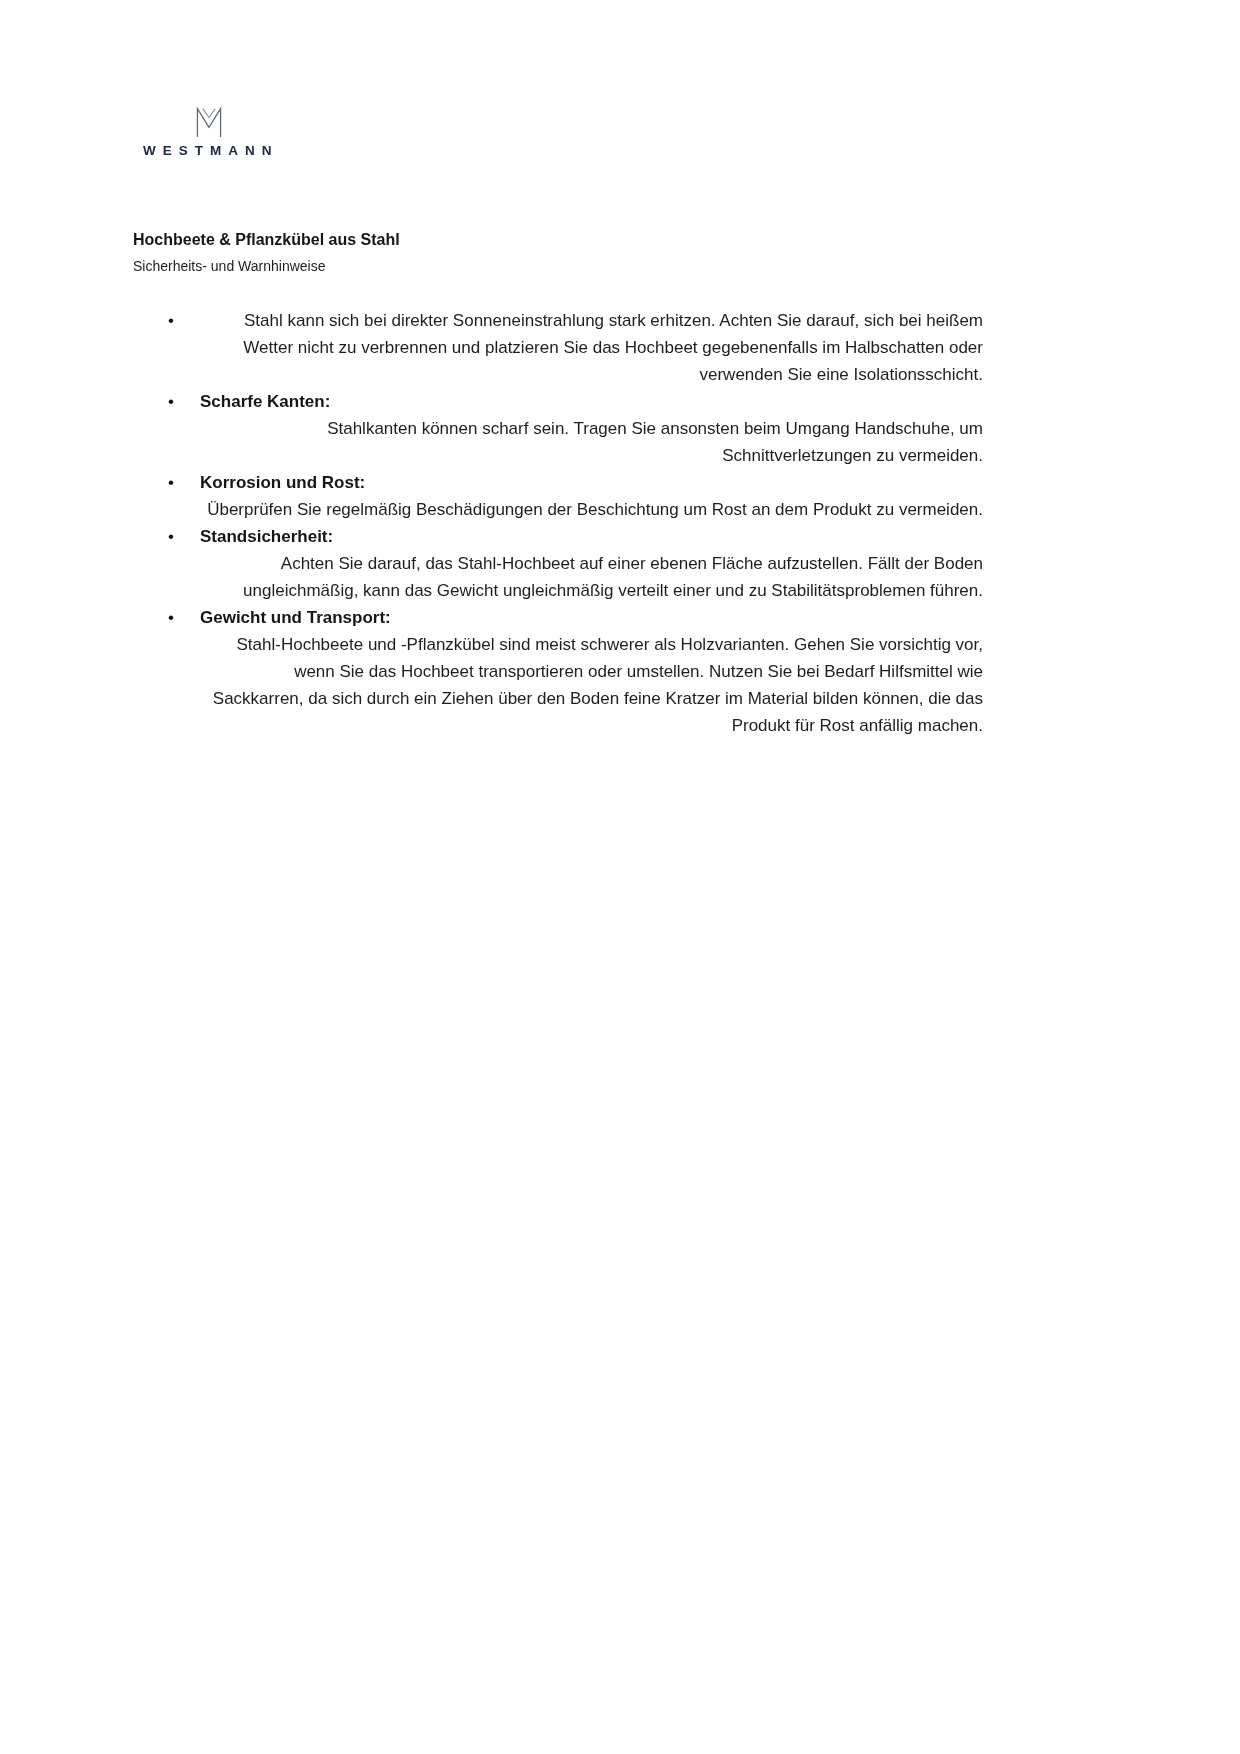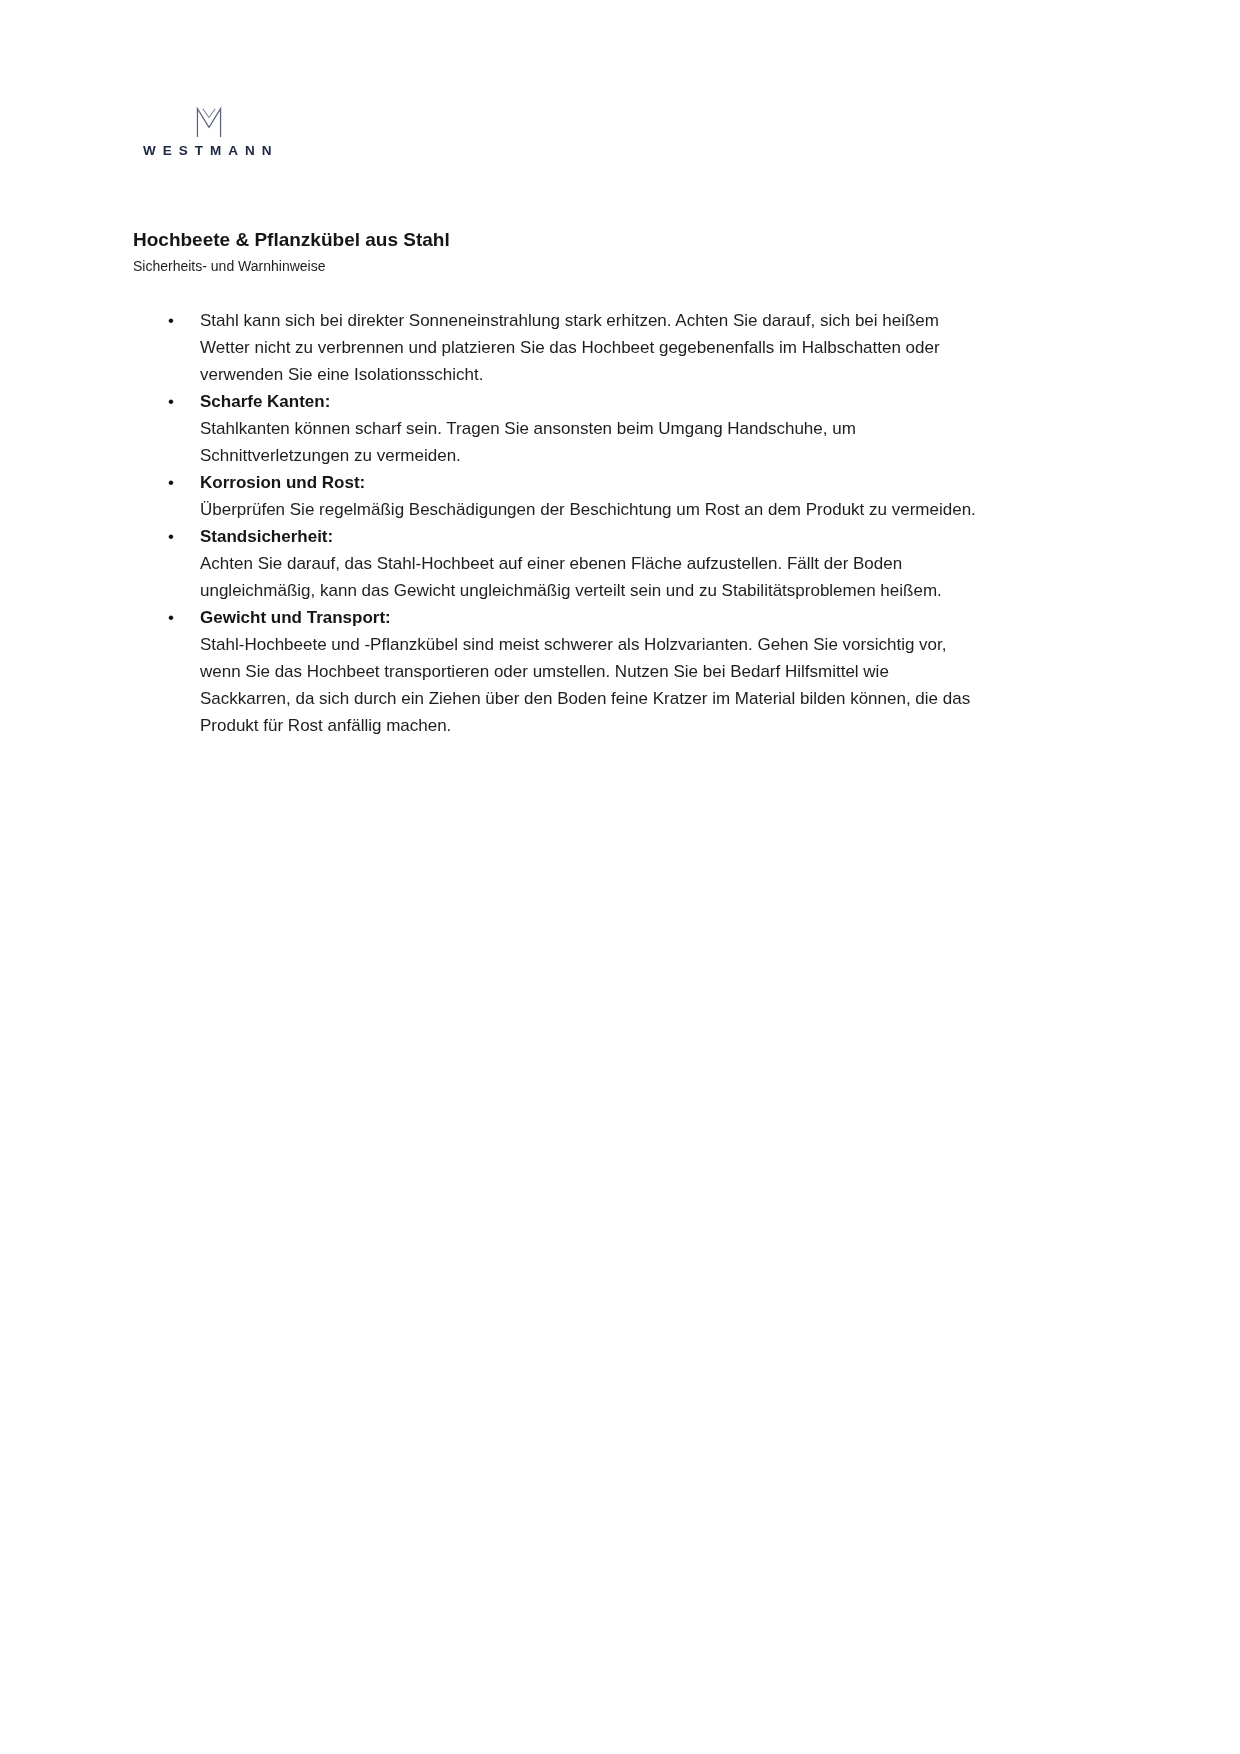--- a/index.html
+++ b/index.html
@@ -37,21 +37,21 @@
   }
 
   
   .doc {
     position: absolute;
     left: 133px;
     top: 226px;
     width: 850px;
   }
   .doc-title {
-    font-size: 19px;
+    font-size: 16px;
     font-weight: 700;
     line-height: 27px;
     color: #161616;
   }
   .doc-subtitle {
     font-size: 14px;
     font-weight: 400;
     line-height: 27px;
     color: #1e1e1e;
   }
@@ -77,20 +77,21 @@
     color: #111111;
   }
   .warn-item-heading {
     font-weight: 700;
     color: #161616;
   }
   .warn-item-body {
     font-weight: 400;
     color: #1e1e1e;
     max-width: 790px;
+    text-align: right;
   }
 </style>
 </head>
 <body>
 
 <div class="page">
 
   <div class="logo-block">
     <svg class="logo-icon" width="32" height="36" viewBox="0 0 36 40" fill="none" aria-hidden="true">
       <polyline points="5,37 5,5 18,26 31,5 31,37" stroke="#59627a" stroke-width="1.4" fill="none"></polyline>
@@ -118,21 +119,21 @@
 
       <li class="warn-item">
         <span class="bullet-marker">•</span>
         <div class="warn-item-heading">Korrosion und Rost:</div>
         <div class="warn-item-body">Überprüfen Sie regelmäßig Beschädigungen der Beschichtung um Rost an dem Produkt zu vermeiden.</div>
       </li>
 
       <li class="warn-item">
         <span class="bullet-marker">•</span>
         <div class="warn-item-heading">Standsicherheit:</div>
-        <div class="warn-item-body">Achten Sie darauf, das Stahl-Hochbeet auf einer ebenen Fläche aufzustellen. Fällt der Boden ungleichmäßig, kann das Gewicht ungleichmäßig verteilt sein und zu Stabilitätsproblemen heißem.</div>
+        <div class="warn-item-body">Achten Sie darauf, das Stahl-Hochbeet auf einer ebenen Fläche aufzustellen. Fällt der Boden ungleichmäßig, kann das Gewicht ungleichmäßig verteilt einer und zu Stabilitätsproblemen führen.</div>
       </li>
 
       <li class="warn-item">
         <span class="bullet-marker">•</span>
         <div class="warn-item-heading">Gewicht und Transport:</div>
         <div class="warn-item-body">Stahl-Hochbeete und -Pflanzkübel sind meist schwerer als Holzvarianten. Gehen Sie vorsichtig vor, wenn Sie das Hochbeet transportieren oder umstellen. Nutzen Sie bei Bedarf Hilfsmittel wie Sackkarren, da sich durch ein Ziehen über den Boden feine Kratzer im Material bilden können, die das Produkt für Rost anfällig machen.</div>
       </li>
 
     </ul>
   </div>

